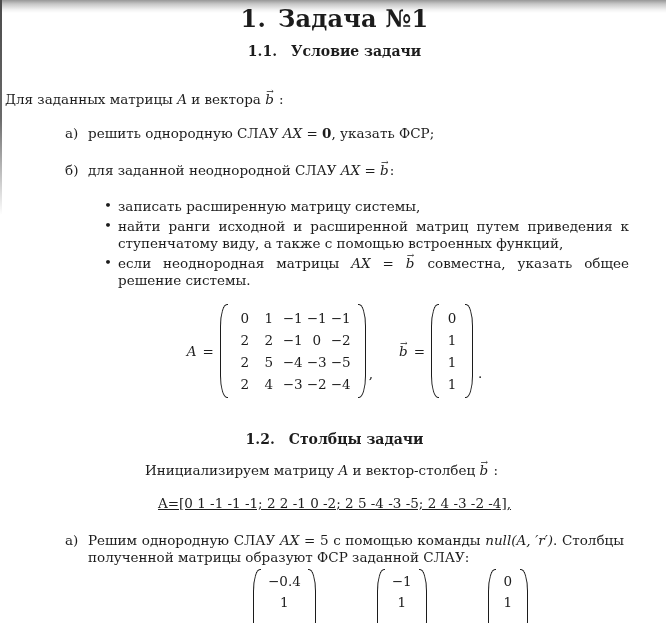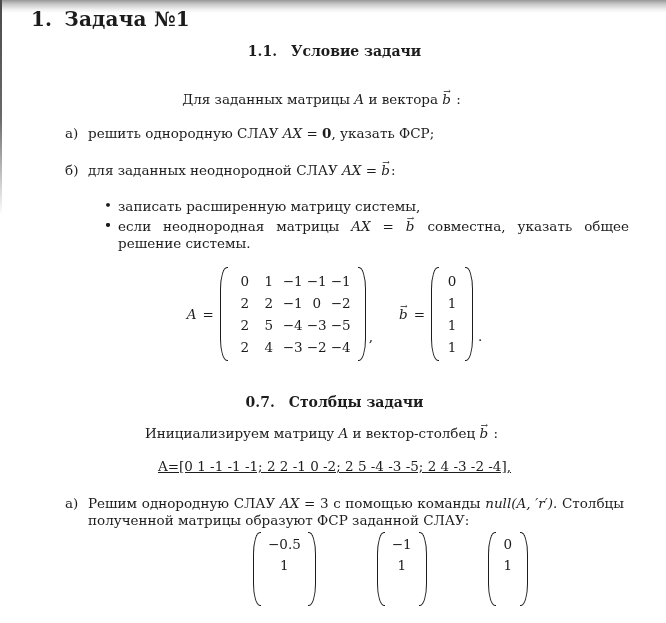--- a/index.html
+++ b/index.html
@@ -8,30 +8,30 @@
     background:#ffffff;
     font-family:"DejaVu Serif","Liberation Serif",serif;
     color:#1c1c1c;
   }
   .top-shade{position:absolute;top:0;left:0;width:666px;height:13px;
     background:linear-gradient(180deg,#979797 0%,#c6c6c6 30%,#f2f2f2 75%,#ffffff 100%);}
   .left-edge{position:absolute;top:0;left:0;width:2px;height:215px;
     background:linear-gradient(180deg,#4a4a4a 0%,#6a6a6a 55%,rgba(120,120,120,0) 100%);}
   .content{position:relative;padding:5px 28px 0 5px;font-size:13.5px;line-height:17px;}
 
-  .doc-title{ font-size:20px; line-height:24px; font-weight:bold;
+  .doc-title{ text-align:center; font-size:24px; line-height:24px; font-weight:bold;
     margin:2px 0 0 26px; letter-spacing:.2px;}
   .doc-title .hnum{margin-right:12px;}
   .subheading{ text-align:center; font-size:14px; line-height:17px; font-weight:bold;
     margin-left:26px;}
   .sub-11{margin-top:12px;}
   .sub-12{margin-top:33px;}
 
   .para{margin-top:0;}
-  .intro-p{margin-top:31px;text-align:center;}
+  .intro-p{margin-top:31px;}
   .init-p{margin-top:14px;text-align:center;}
 
   .mi{font-style:italic;}
   .mbf{font-weight:bold;font-style:normal;}
   .vec{font-style:italic;position:relative;display:inline-block;margin-right:1px;}
   .vec::before{content:"\2192";position:absolute;left:1px;top:-8px;font-size:9px;
     font-style:normal;letter-spacing:0;}
 
   .enum-item{position:relative;padding-left:83px;padding-right:14px;text-align:justify;}
   .enum-item .ilabel{position:absolute;left:60px;top:0;}
@@ -90,33 +90,34 @@
   <div class="enum-item item-a">
     <span class="ilabel">а)</span>
     <span>решить однородную СЛАУ</span>
     <span class="mi">AX</span>
     <span>=</span>
     <span class="mbf">0</span><span>, указать ФСР;</span>
   </div>
 
   <div class="enum-item item-b">
     <span class="ilabel">б)</span>
-    <span>для заданных неоднородной СЛАУ</span>
+    <span>для заданной неоднородной СЛАУ</span>
     <span class="mi">AX</span>
     <span>=</span>
     <span class="vec">b</span><span>:</span>
   </div>
 
   <div class="bullets">
     <div class="bullet">
       <span class="bmark">•</span>
       <span>записать расширенную матрицу системы,</span>
     </div>
     <div class="bullet">
       <span class="bmark">•</span>
+      <span>найти ранги исходной и расширенной матриц путем приведения к ступенчатому виду, а также с помощью встроенных функций,</span>
     </div>
     <div class="bullet">
       <span class="bmark">•</span>
       <span>если неоднородная матрицы</span>
       <span class="mi">AX</span>
       <span>=</span>
       <span class="vec">b</span>
       <span>совместна, указать общее решение системы.</span>
     </div>
   </div>
@@ -175,48 +176,48 @@
           </div>
           <div class="mrow">
             <span class="mcell">1</span>
           </div>
         </span>
       <span class="paren pr"></span>
     </span>
     <span class="mo-period">.</span>
   </div>
 
-  <div class="subheading sub-12"><span class="hnum" style="margin-right:14px">0.7.</span><span>Столбцы задачи</span></div>
+  <div class="subheading sub-12"><span class="hnum" style="margin-right:14px">1.2.</span><span>Столбцы задачи</span></div>
 
   <div class="para init-p">
     <span>Инициализируем матрицу</span>
     <span class="mi">A</span>
     <span>и вектор-столбец</span>
     <span class="vec">b</span>
     <span>:</span>
   </div>
 
   <div class="code-block">
     <div>A=[0 1 -1 -1 -1; 2 2 -1 0 -2; 2 5 -4 -3 -5; 2 4 -3 -2 -4],</div>
   </div>
 
   <div class="enum-item sol-item-a">
     <span class="ilabel">а)</span>
     <span>Решим однородную СЛАУ</span>
     <span class="mi">AX</span>
-    <span>= 3 с помощью команды</span>
+    <span>= 5 с помощью команды</span>
     <span class="mi">null(A, ′r′)</span><span>. Столбцы полученной матрицы образуют ФСР заданной СЛАУ:</span>
   </div>
 
   <div class="fsr-row">
     <span class="pwrap colvec">
       <span class="paren pl"></span>
       <span class="mat">
           <div class="mrow">
-            <span class="mcell">−0.5</span>
+            <span class="mcell">−0.4</span>
           </div>
           <div class="mrow">
             <span class="mcell">1</span>
           </div>
         </span>
       <span class="paren pr"></span>
     </span>
     <span class="pwrap colvec">
       <span class="paren pl"></span>
       <span class="mat">

